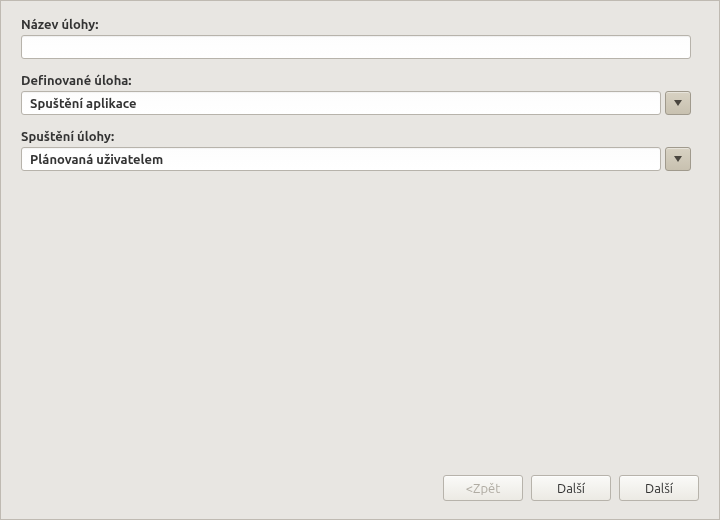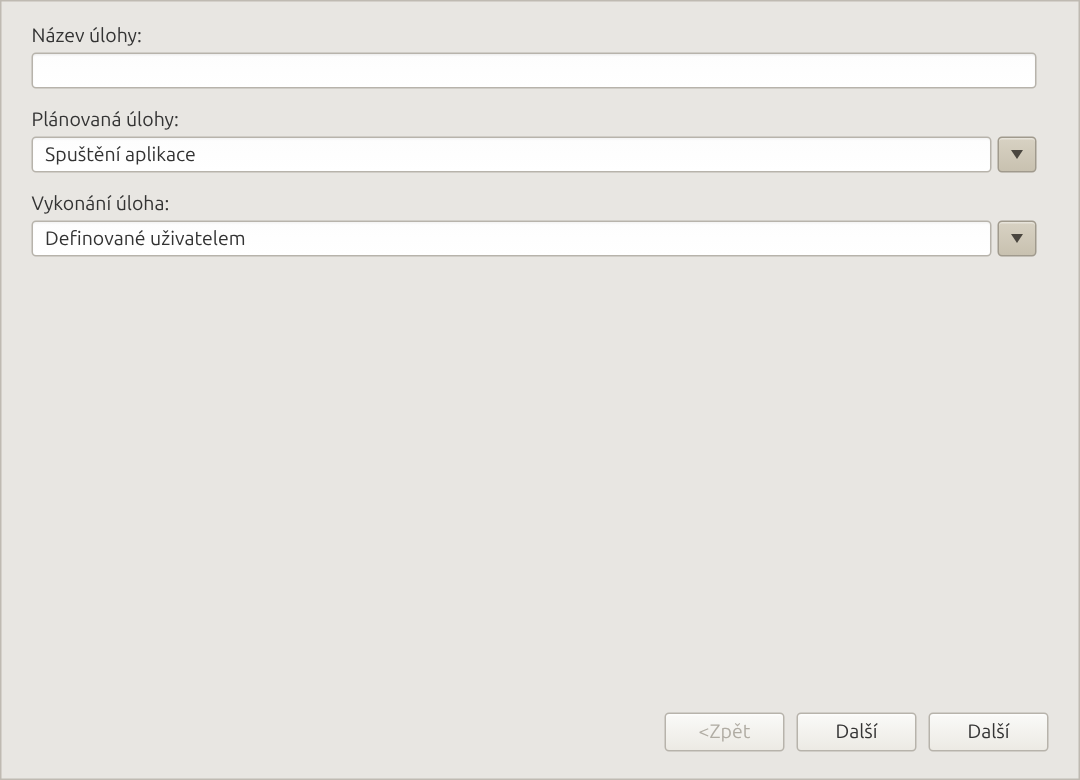--- a/index.html
+++ b/index.html
@@ -9,20 +9,21 @@
     height: 520px;
     background: #e8e6e2;
     font-family: "Segoe UI", "Ubuntu", "DejaVu Sans", sans-serif;
     font-size: 13px;
     color: #333;
     border: 1px solid #bfbab2;
     position: relative;
   }
   .content {
     padding: 16px 28px 0 20px;
+    font-weight: bold;
   }
   .field-group {
     margin-bottom: 14px;
   }
   .field-label {
     display: block;
     margin-bottom: 4px;
     color: #333;
   }
   .text-input {
@@ -95,35 +96,35 @@
 <body>
 
 <div class="content">
 
   <div class="field-group">
     <label class="field-label">Název úlohy:</label>
     <input type="text" class="text-input" value="" style="">
   </div>
 
   <div class="field-group">
-    <label class="field-label">Plánovaná úlohy:</label>
+    <label class="field-label">Definované úloha:</label>
     <div class="combo-row">
       <div class="combo-display">Spuštění aplikace</div>
       <div class="combo-btn">
         <svg width="8" height="6" viewBox="0 0 8 6">
             <path d="M0 0 L8 0 L4 6 Z" fill="#4a463f"></path>
           </svg>
       </div>
     </div>
   </div>
 
   <div class="field-group">
-    <label class="field-label">Vykonání úloha:</label>
+    <label class="field-label">Spuštění úlohy:</label>
     <div class="combo-row">
-      <div class="combo-display">Definované uživatelem</div>
+      <div class="combo-display">Plánovaná uživatelem</div>
       <div class="combo-btn">
         <svg width="8" height="6" viewBox="0 0 8 6">
             <path d="M0 0 L8 0 L4 6 Z" fill="#4a463f"></path>
           </svg>
       </div>
     </div>
   </div>
 
 </div>
 

